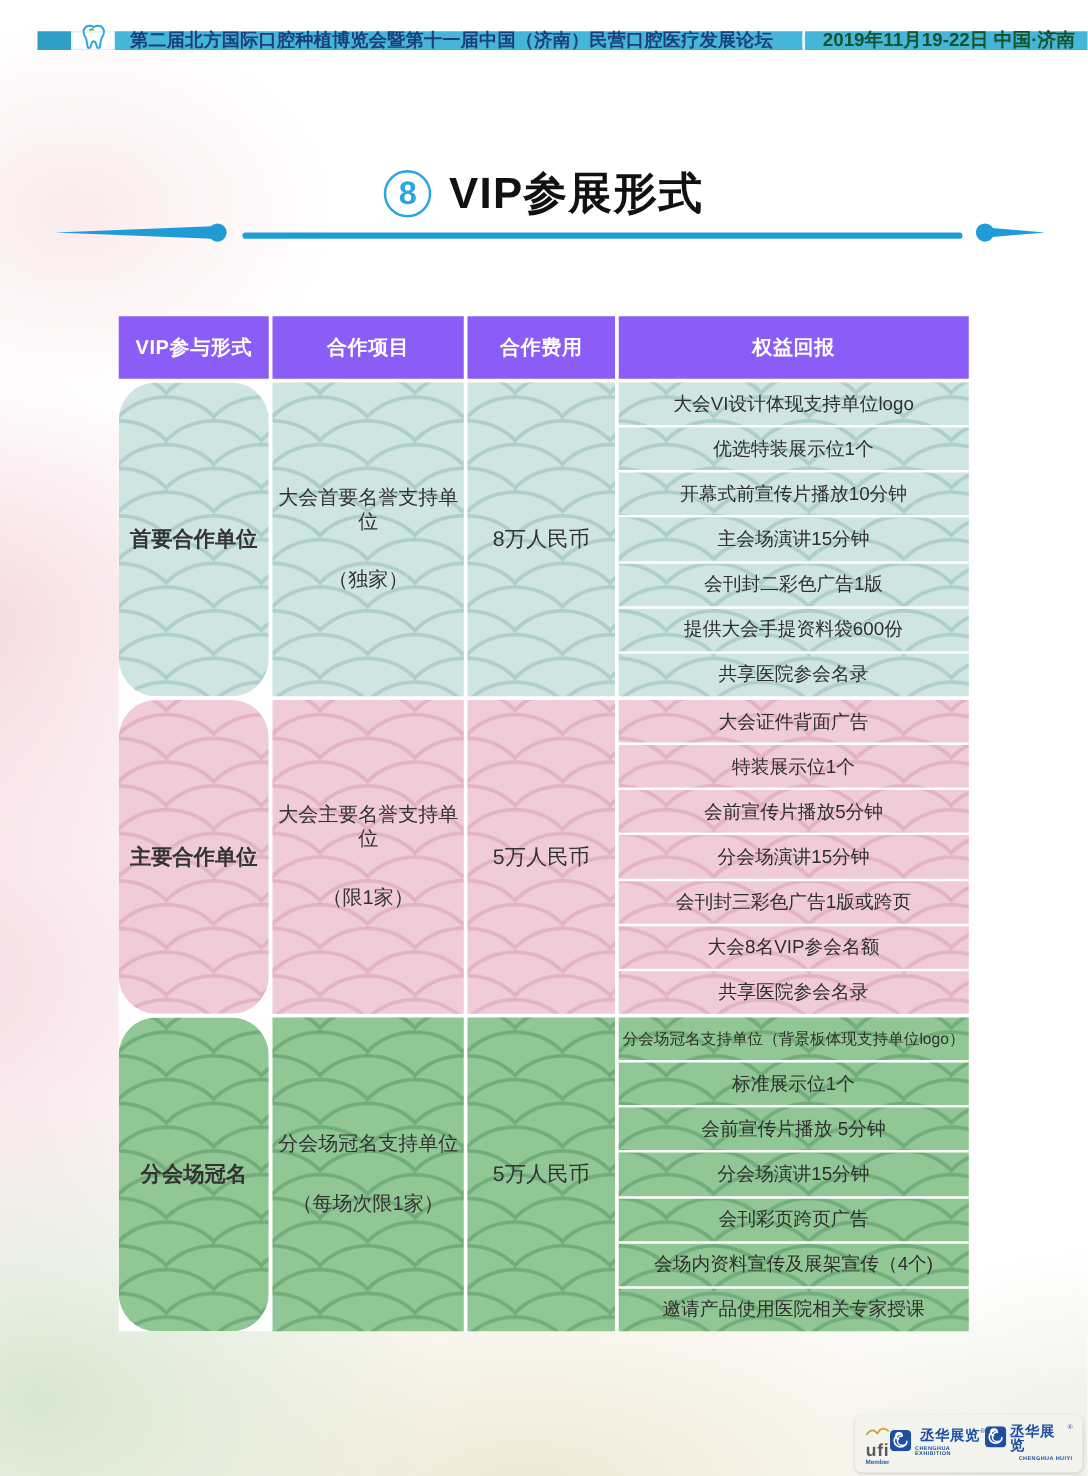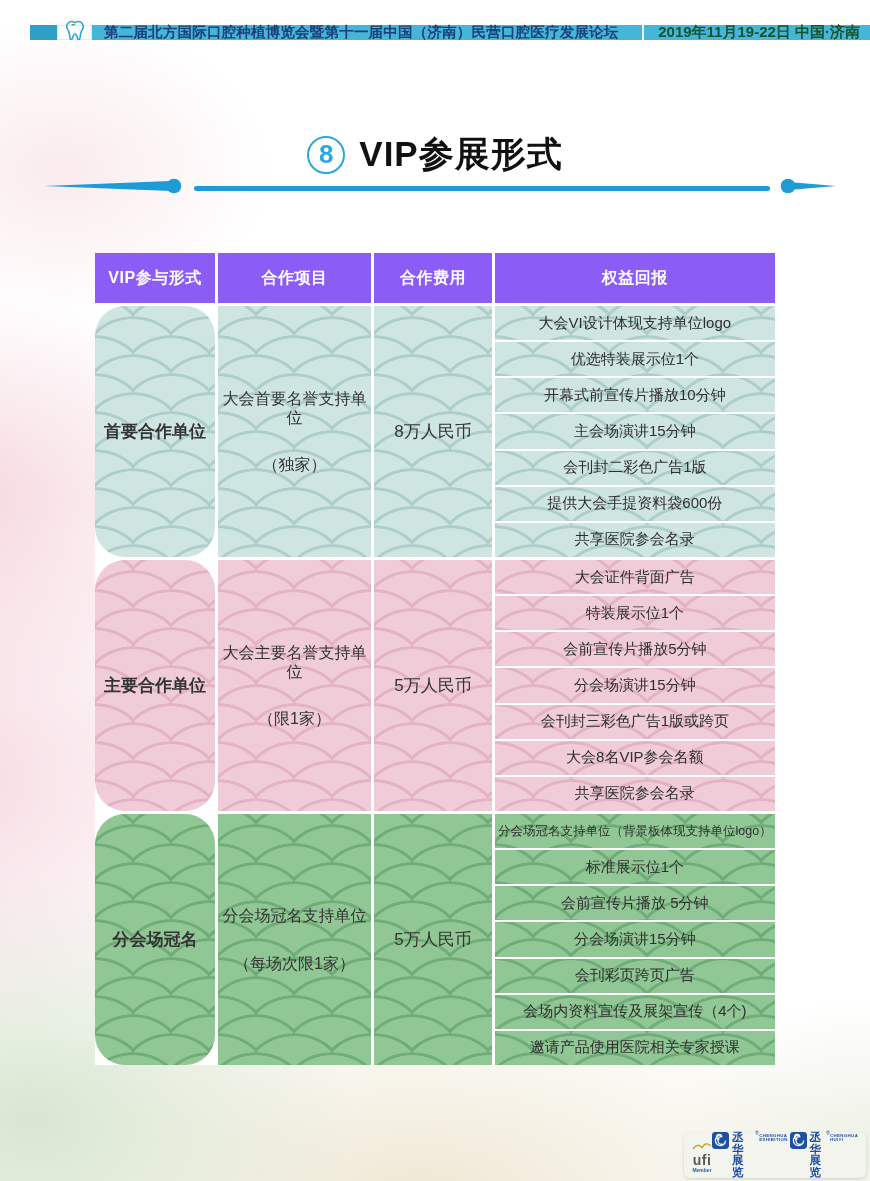--- a/index.html
+++ b/index.html
@@ -117,21 +117,21 @@
     position:absolute; left:684px; top:1132px; width:182px; height:46px;
     background:#f4f4ef; border-radius:6px;
     box-shadow:0 1px 3px rgba(0,0,0,0.15);
     display:flex; align-items:center; justify-content:space-between;
     padding:0 8px;
   }
   .ufi { display:flex; flex-direction:column; align-items:center; line-height:1;justify-content:flex-end; }
   .ufi-text { font-size:14px; font-weight:bold; color:#5a5a5a; letter-spacing:0.5px; }
   .ufi-member { font-size:5px; color:#2a5fa5; font-weight:bold; margin-top:1px; }
   .ch-logo { display:flex; align-items:flex-start; gap:3px; }
-  .ch-stack { display:flex; flex-direction:row; line-height:1; }
+  .ch-stack { display:flex; flex-direction:column; line-height:1;align-items:flex-end; }
   .ch-cnrow { display:flex; align-items:flex-start; }
   .ch-cn { font-size:11.5px; font-weight:bold; color:#1e4fa0; letter-spacing:0.5px; }
   .ch-reg { font-size:5.5px; color:#1e4fa0; margin-top:-1px; }
   .ch-en { font-size:4.4px; color:#1e4fa0; letter-spacing:0.35px; margin-top:1.5px; font-weight:bold; }
 </style>
 </head>
 <body>
 
 <div class="banner">
   <div class="banner-darkblock"></div>

